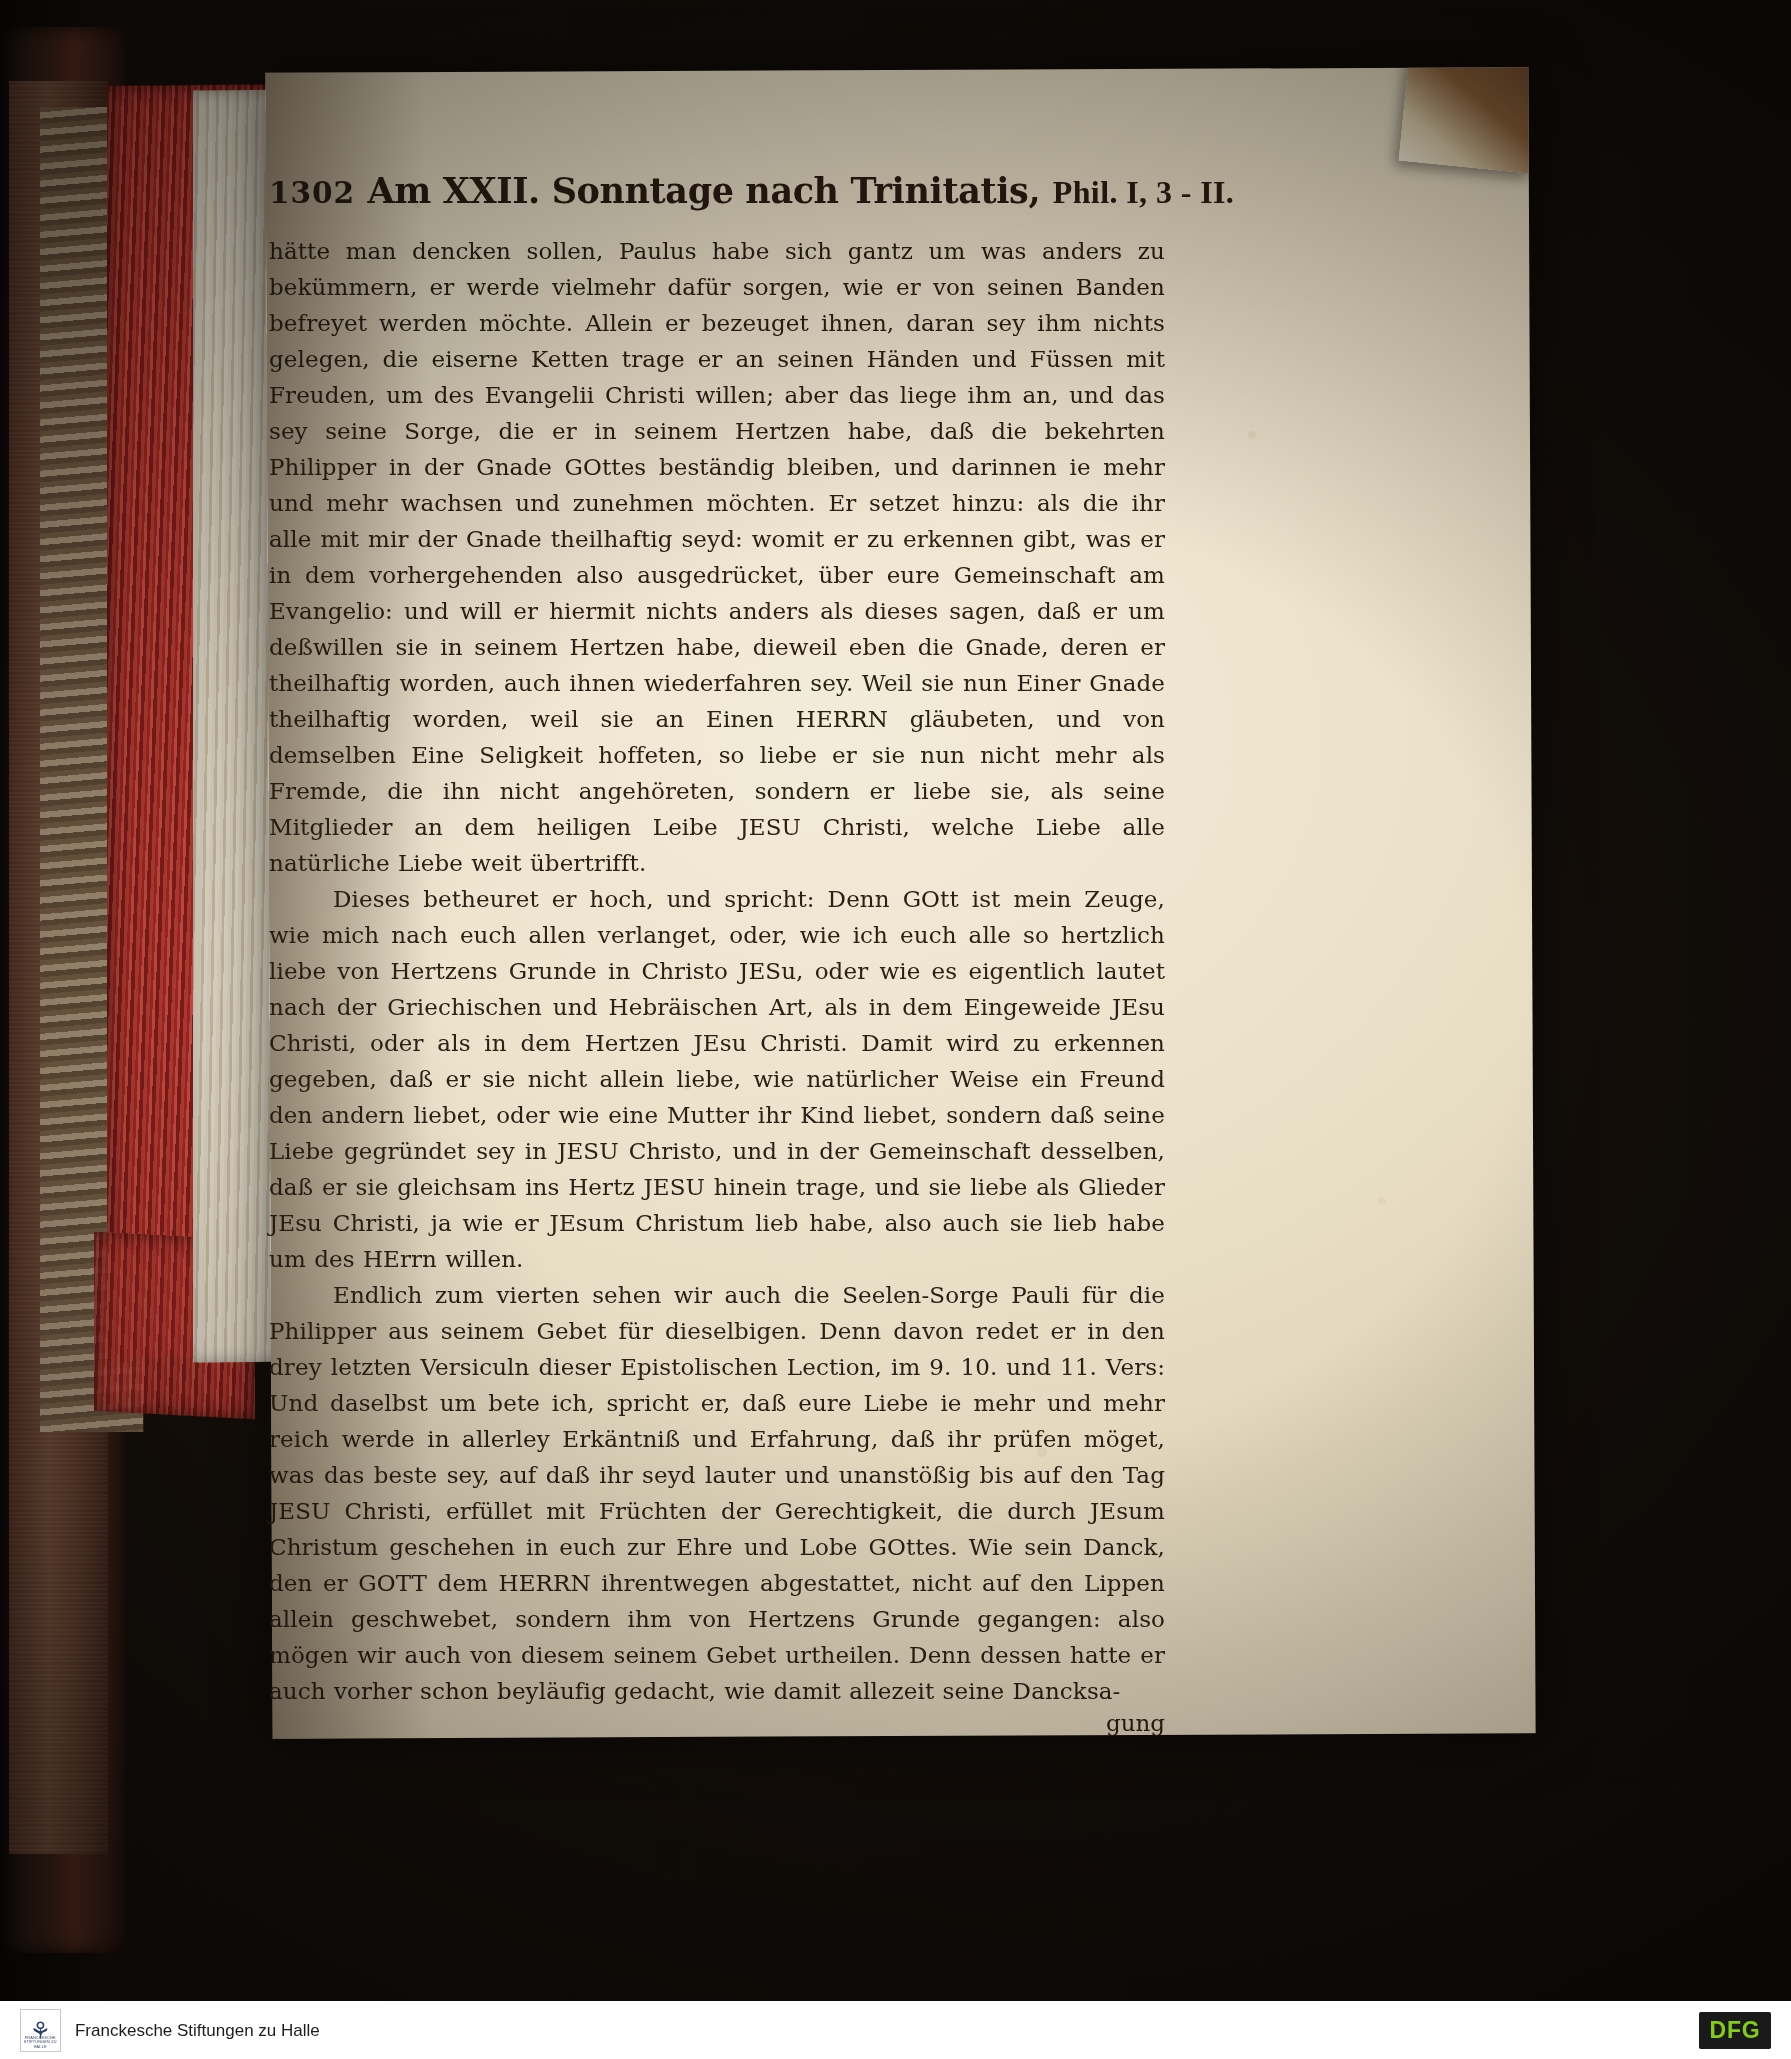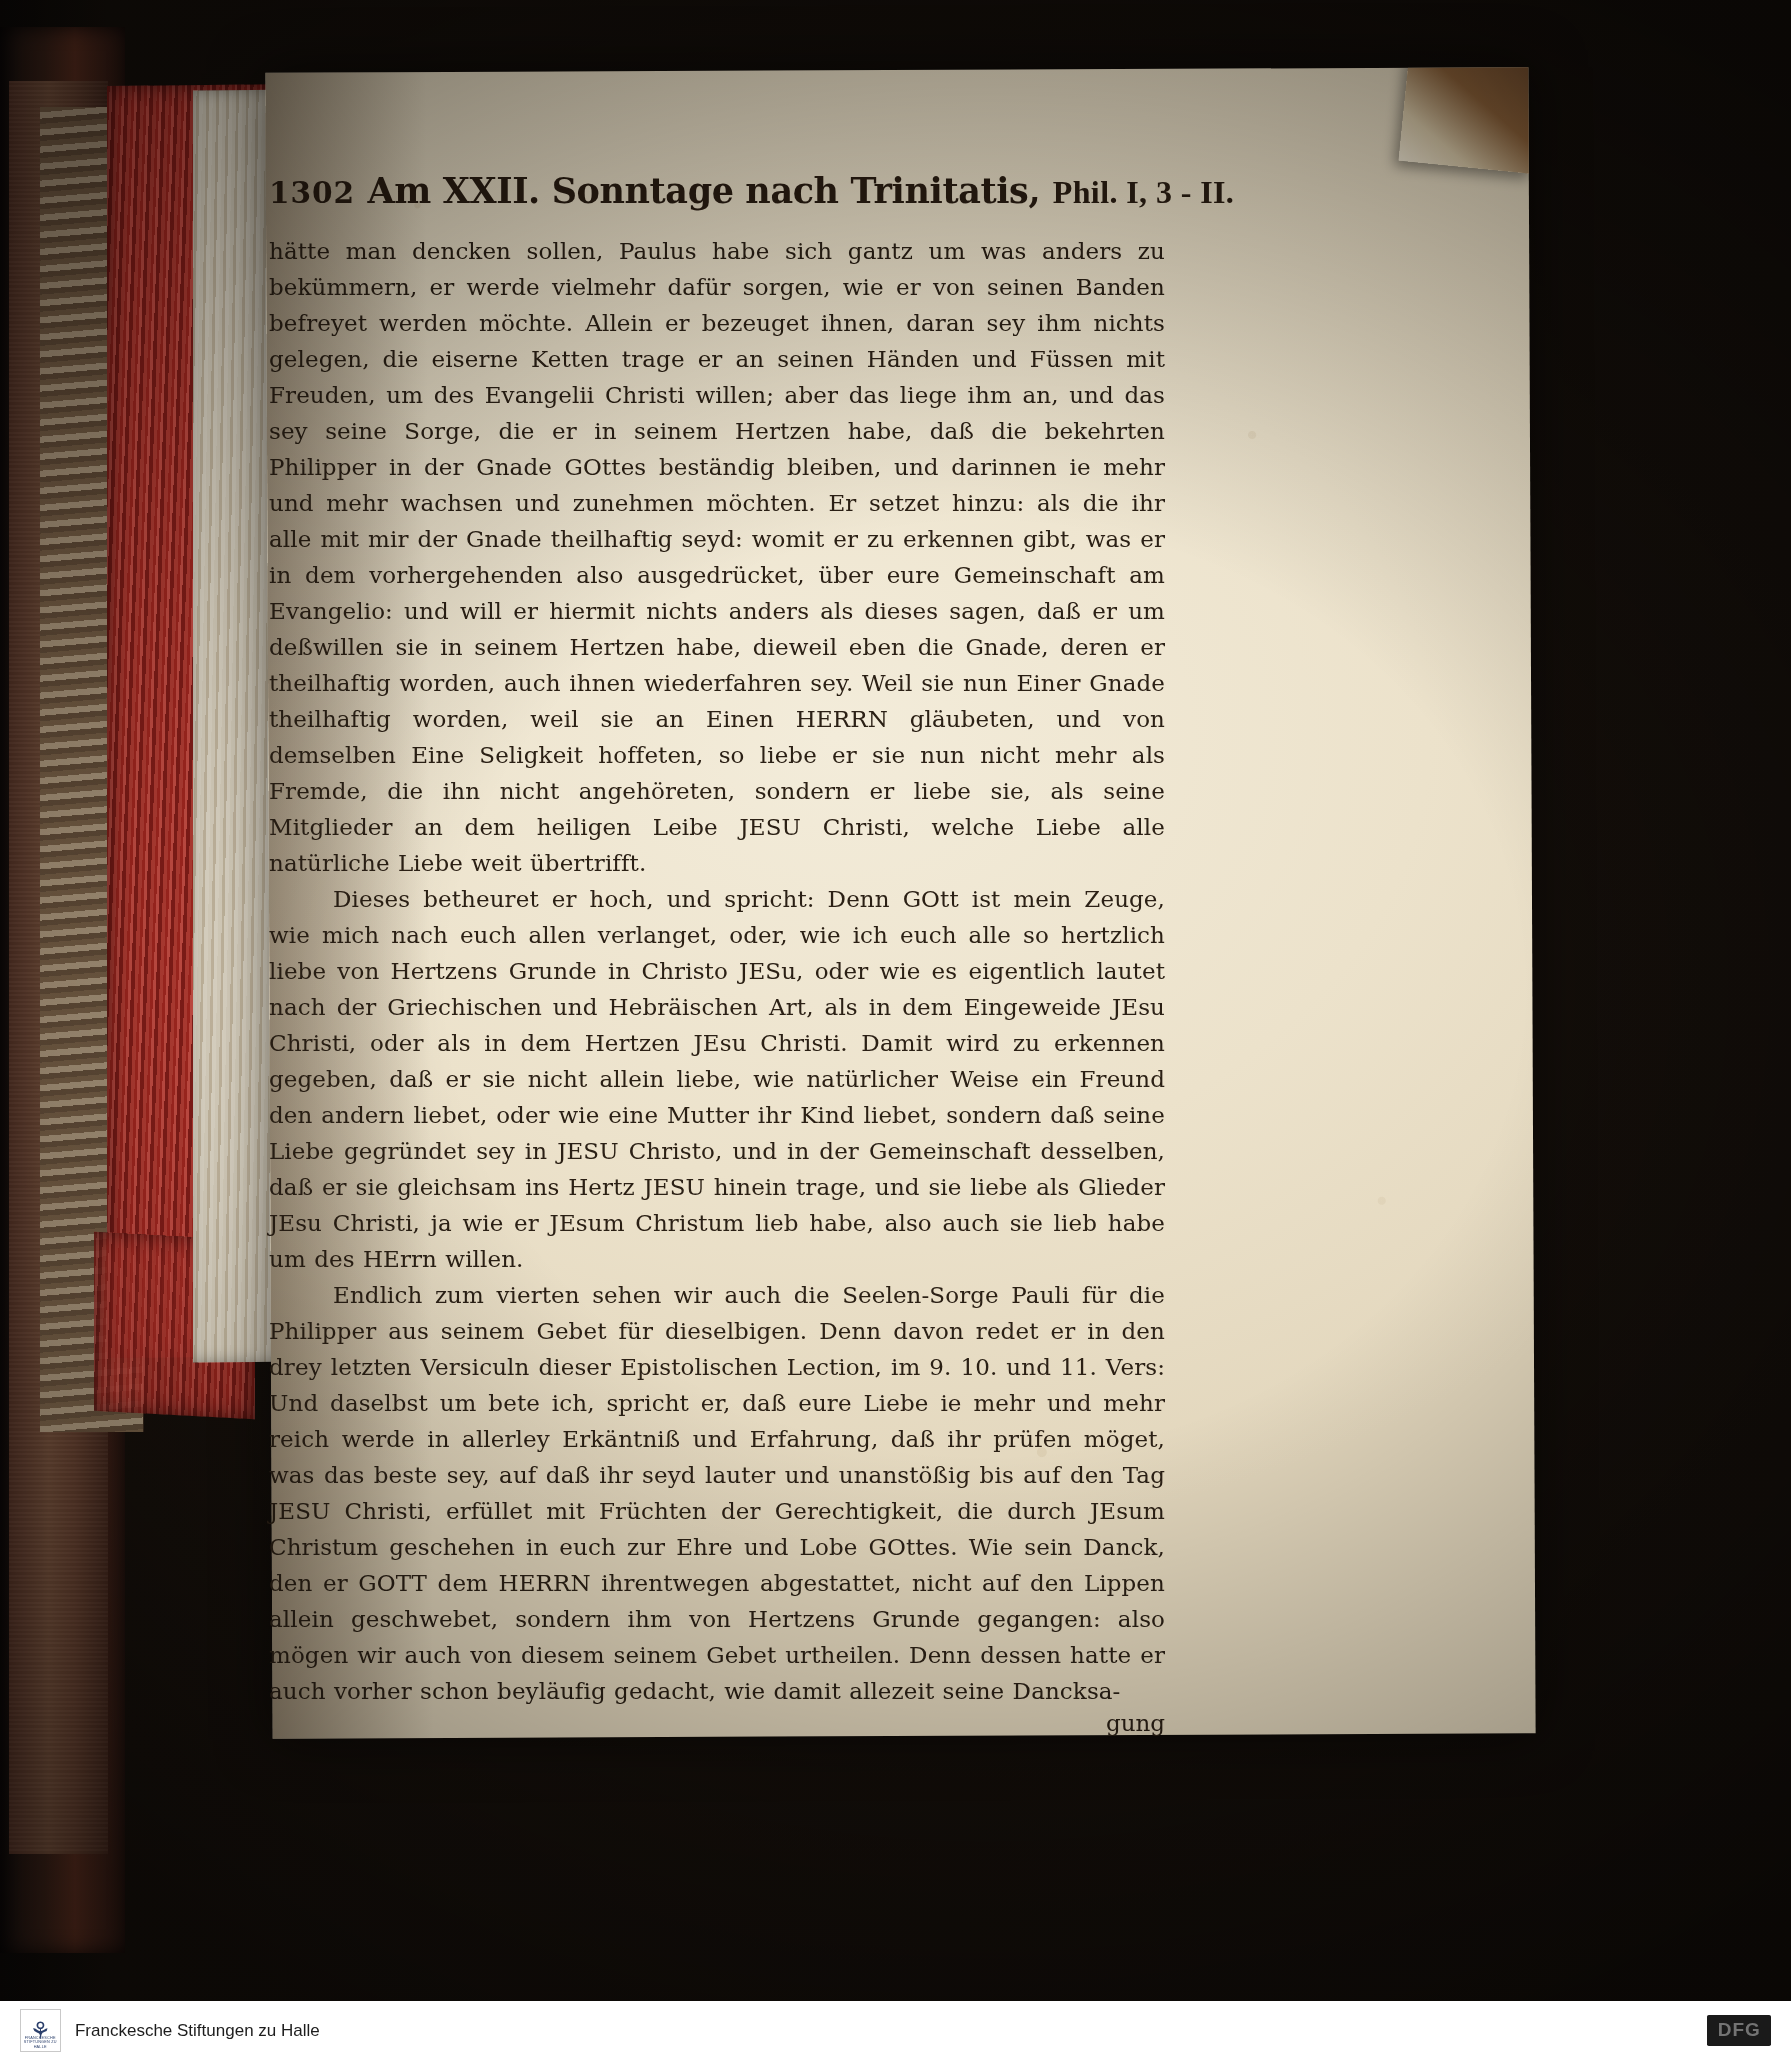--- a/index.html
+++ b/index.html
@@ -243,23 +243,23 @@
     line-height: 4.5px;
   }
   .footer-label {
     font-family: "Liberation Sans", sans-serif;
     font-size: 17px;
     color: #1d1d1d;
   }
   .dfg {
     font-family: "Liberation Sans", sans-serif;
     font-weight: 700;
-    font-size: 19px;
+    font-size: 23px;
     letter-spacing: 0.9px;
-    color: #737373;
+    color: #84cc16;
     background: #1a1a1a;
     padding: 4.5px 10.7px 5.4px;
     border-radius: 1.8px;
   }
 
   
   .vignette {
     position: absolute; inset: 0;
     pointer-events: none;
     background: radial-gradient(ellipse 1343px 1164px at 55% 48%, rgba(0,0,0,0) 40%, rgba(0,0,0,.45) 100%);

